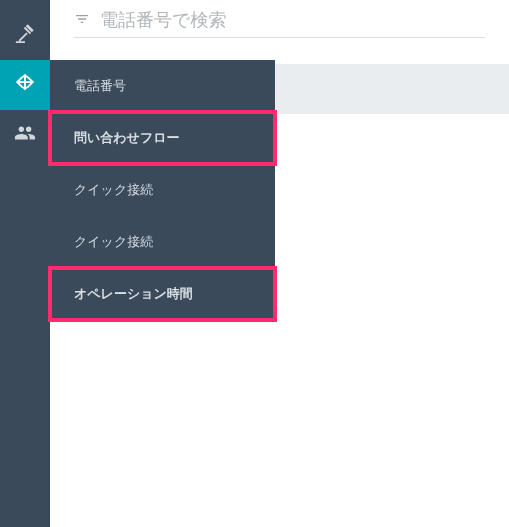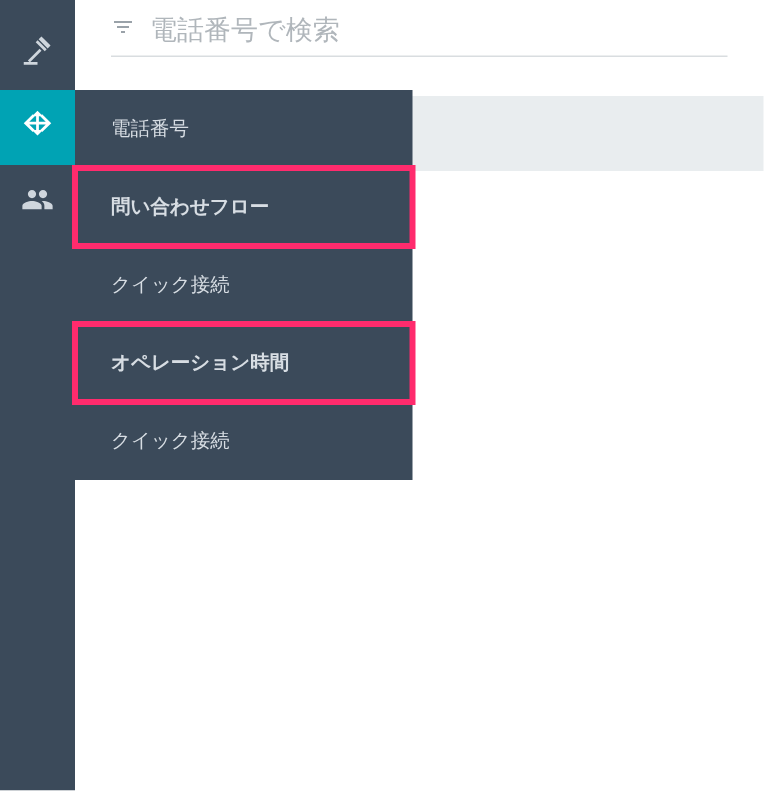--- a/index.html
+++ b/index.html
@@ -149,21 +149,21 @@
 
     <div class="flyout-item">
       <span>電話番号</span>
     </div>
     <div class="flyout-item highlight">
       <span>問い合わせフロー</span>
     </div>
     <div class="flyout-item">
       <span>クイック接続</span>
     </div>
+    <div class="flyout-item">
+      <span>クイック接続</span>
+    </div>
     <div class="flyout-item highlight">
       <span>オペレーション時間</span>
-    </div>
-    <div class="flyout-item">
-      <span>クイック接続</span>
     </div>
   </div>
 
 </div>
 
 </body></html>

